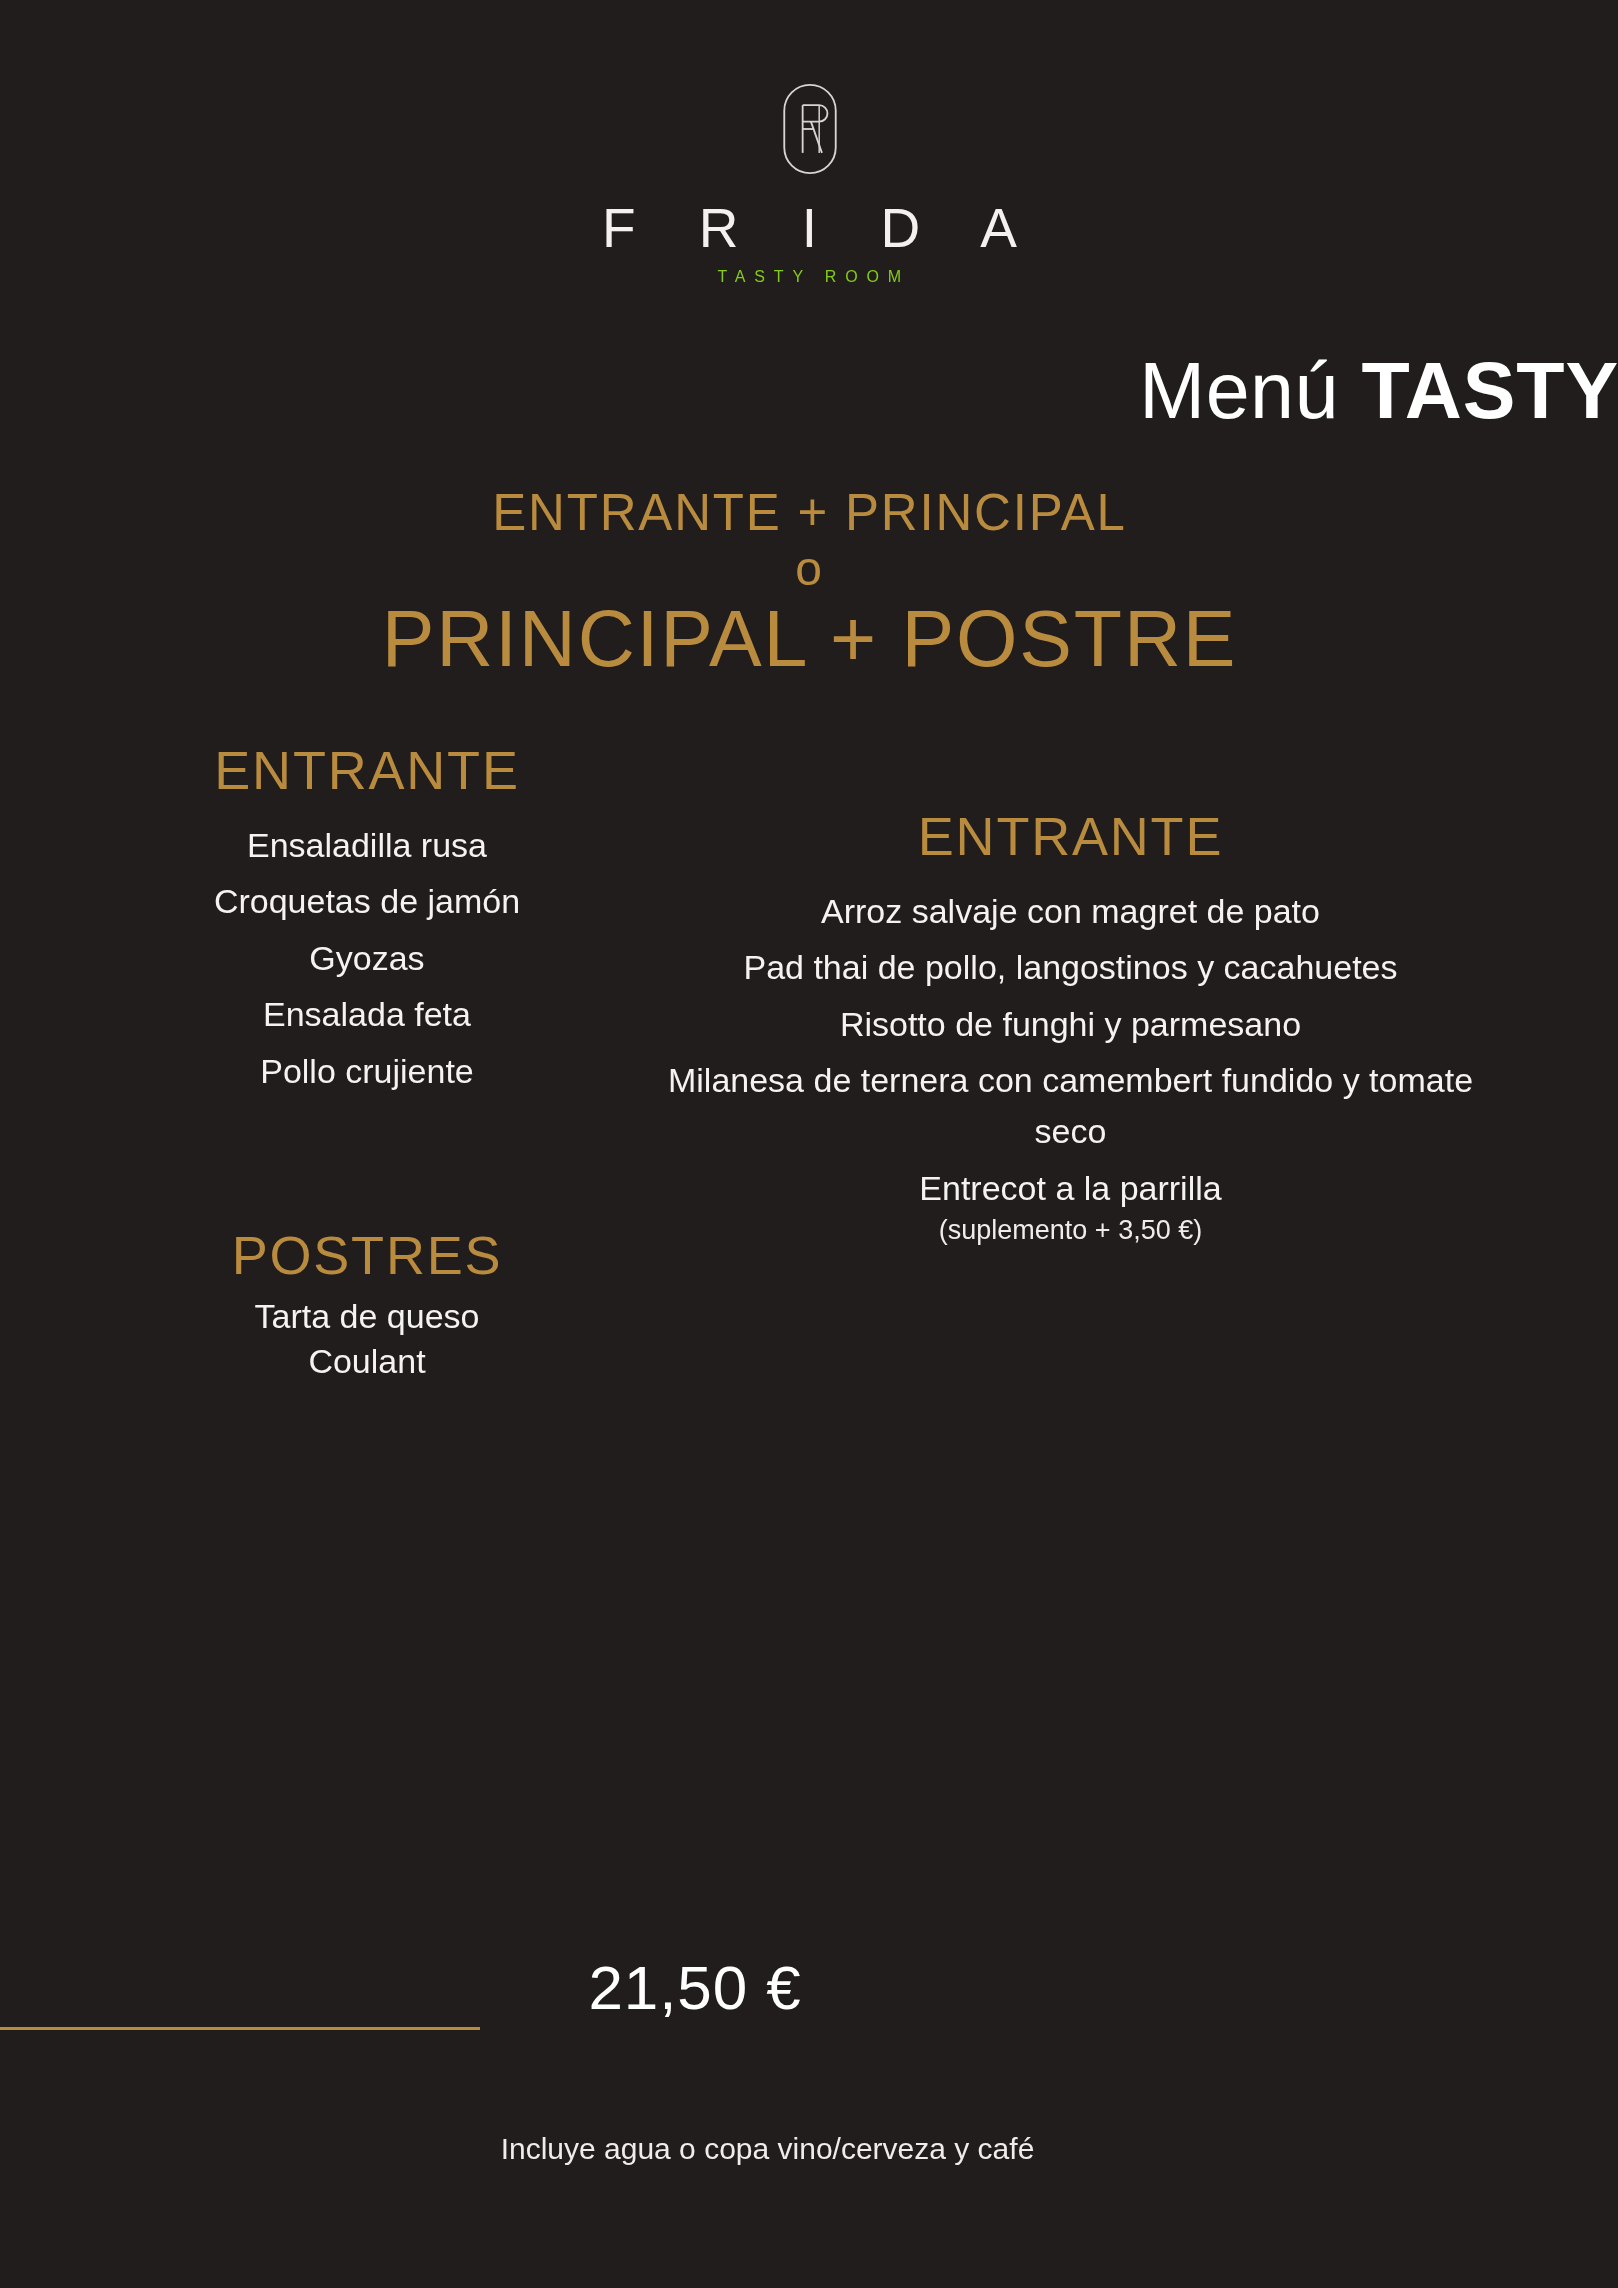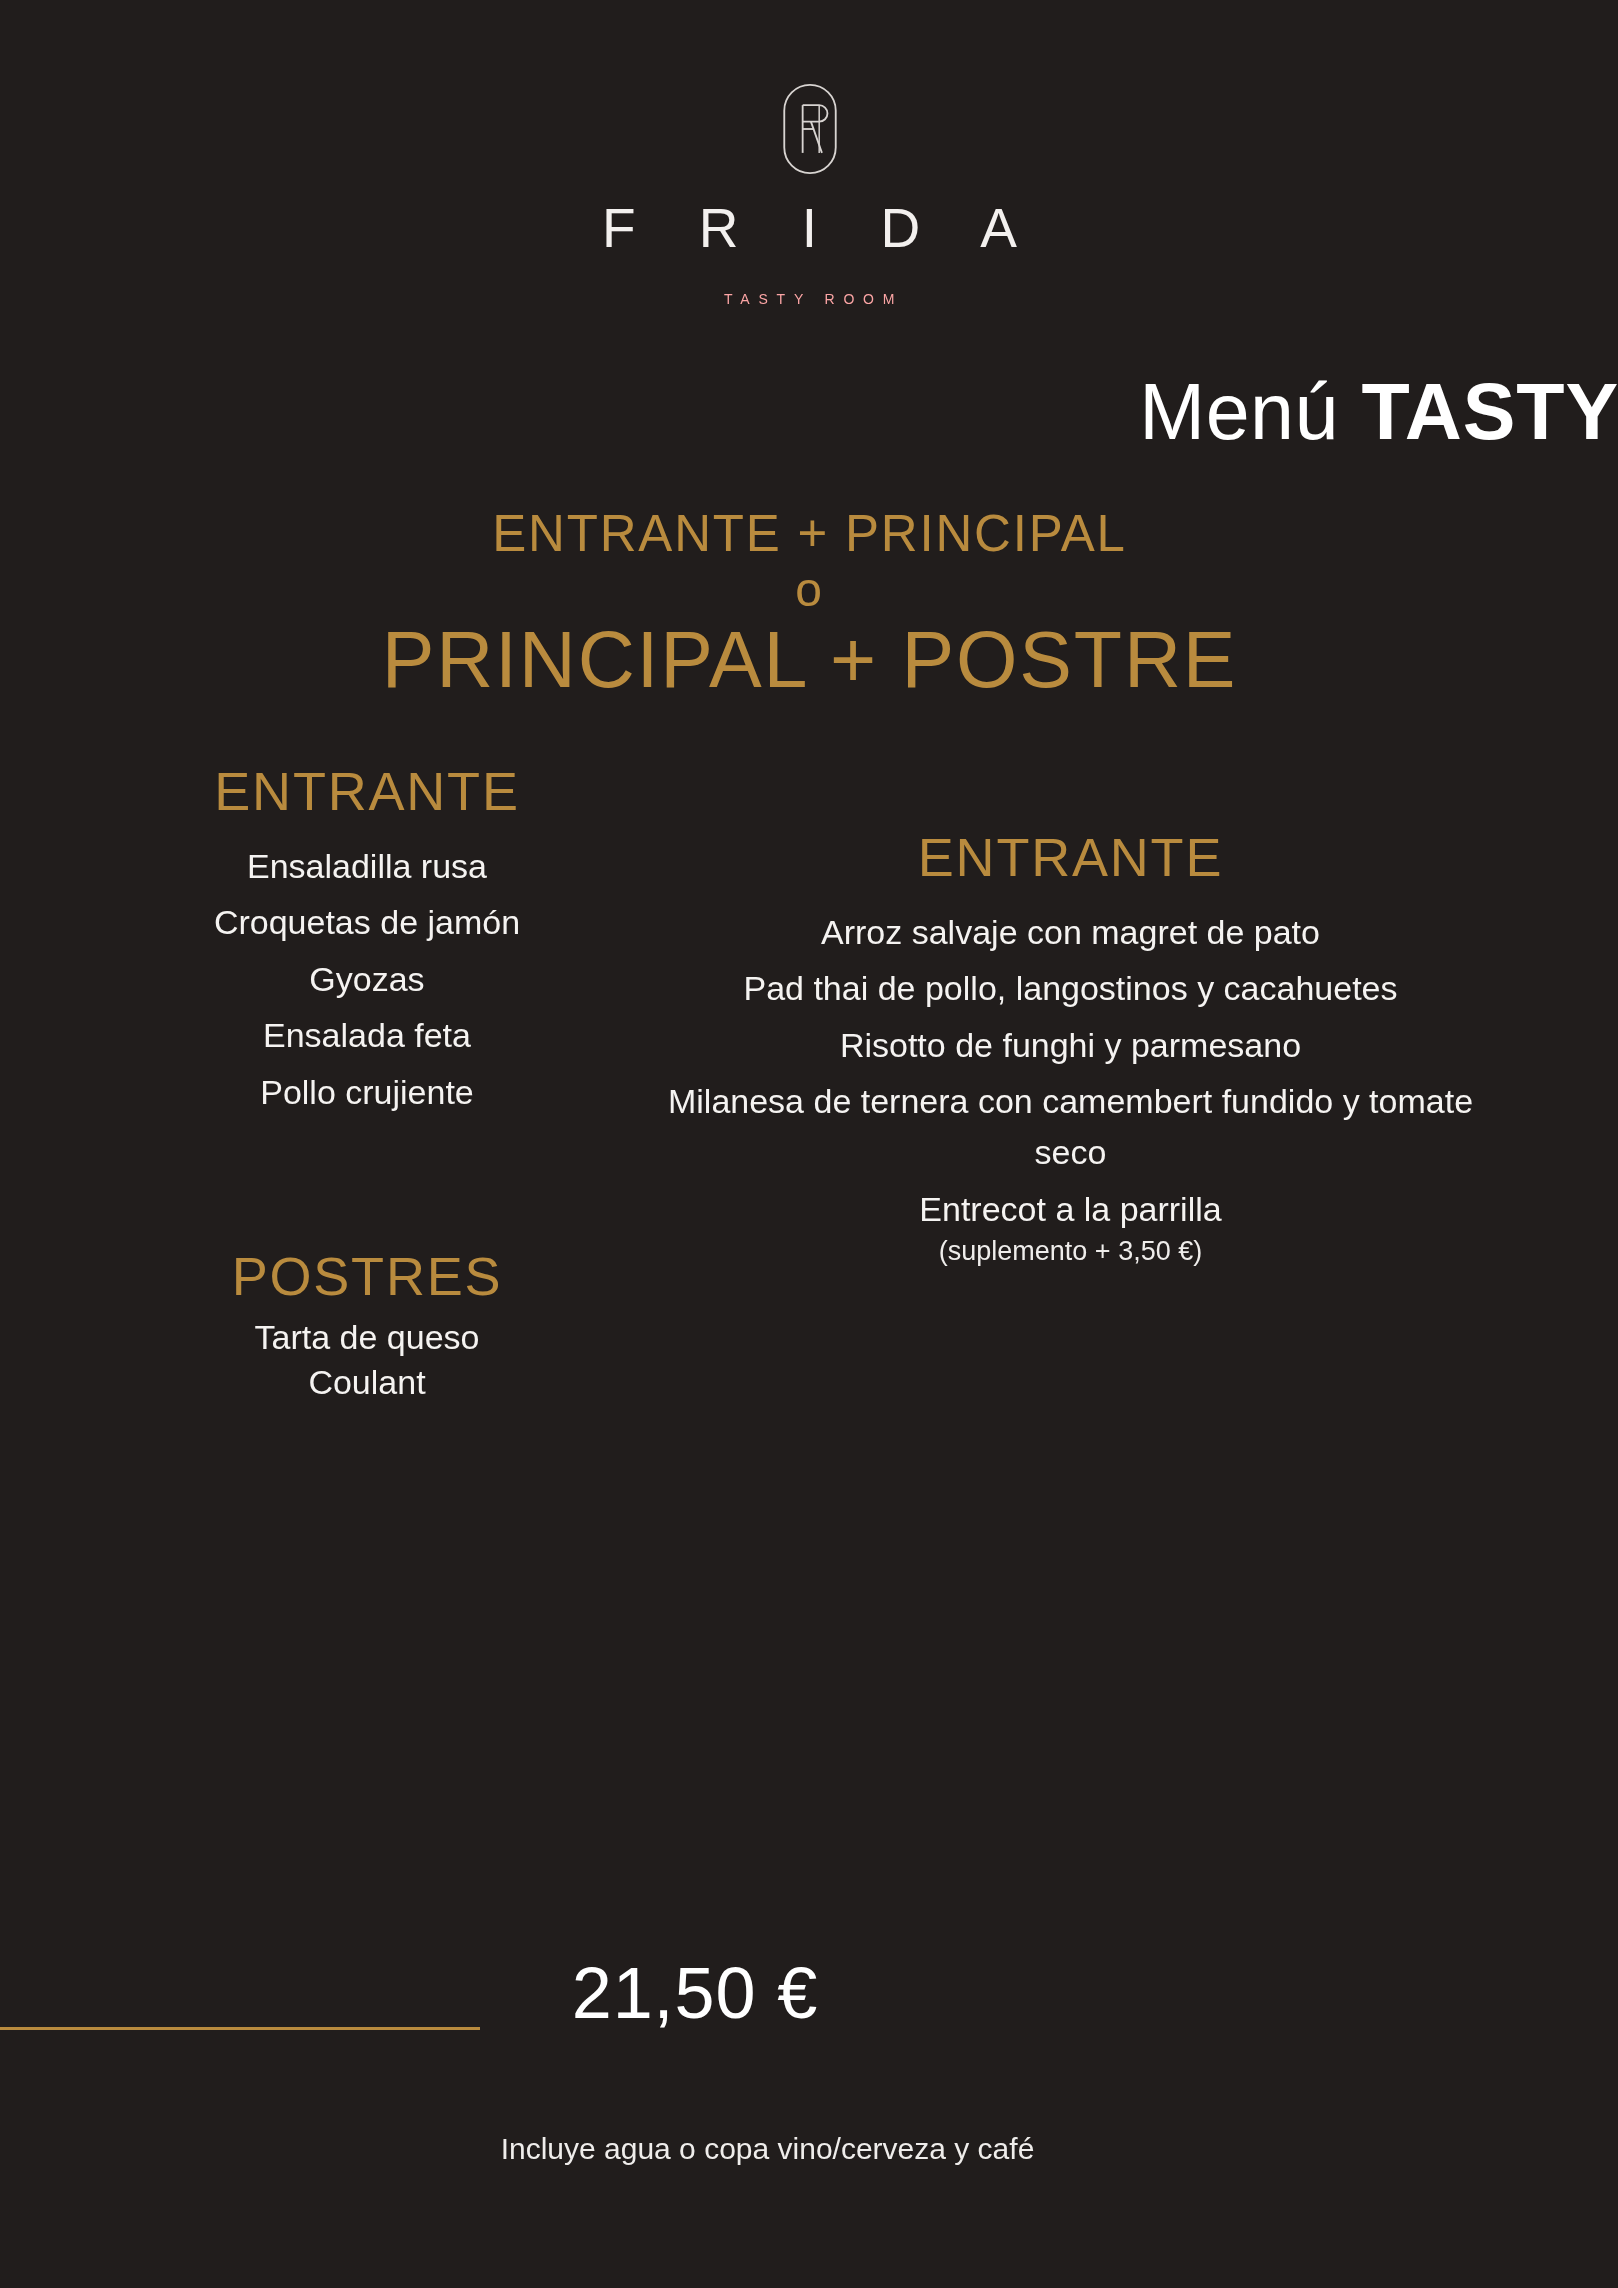--- a/index.html
+++ b/index.html
@@ -36,24 +36,24 @@
   }
   .brand-name {
     font-size: 55px;
     letter-spacing: 24px;
     font-weight: 400;
     color: #f3f0ee;
     text-indent: 24px;
     line-height: 1;
   }
   .brand-sub {
-    margin-top: 35px;
-    font-size: 14px;
+    margin-top: 12px;
+    font-size: 16px;
     letter-spacing: 8.8px;
-    color: #fca5a5;
+    color: #84cc16;
     text-indent: 8.3px;
   }
 
   
   .menu-title {
     margin-top: 65px;
     text-align: right;
     font-size: 79px;
     line-height: 1;
     color: #ffffff;
@@ -149,21 +149,21 @@
     width: 480px;
     height: 2.8px;
     background: #b98b3e;
   }
   .price {
     position: absolute;
     top: 1952px;
     left: 0;
     width: 1390px;
     text-align: center;
-    font-size: 72px;
+    font-size: 62px;
     font-weight: 300;
     color: #ffffff;
     letter-spacing: 0.9px;
   }
   .includes {
     position: absolute;
     top: 2132px;
     left: 0;
     width: 1535px;
     text-align: center;

